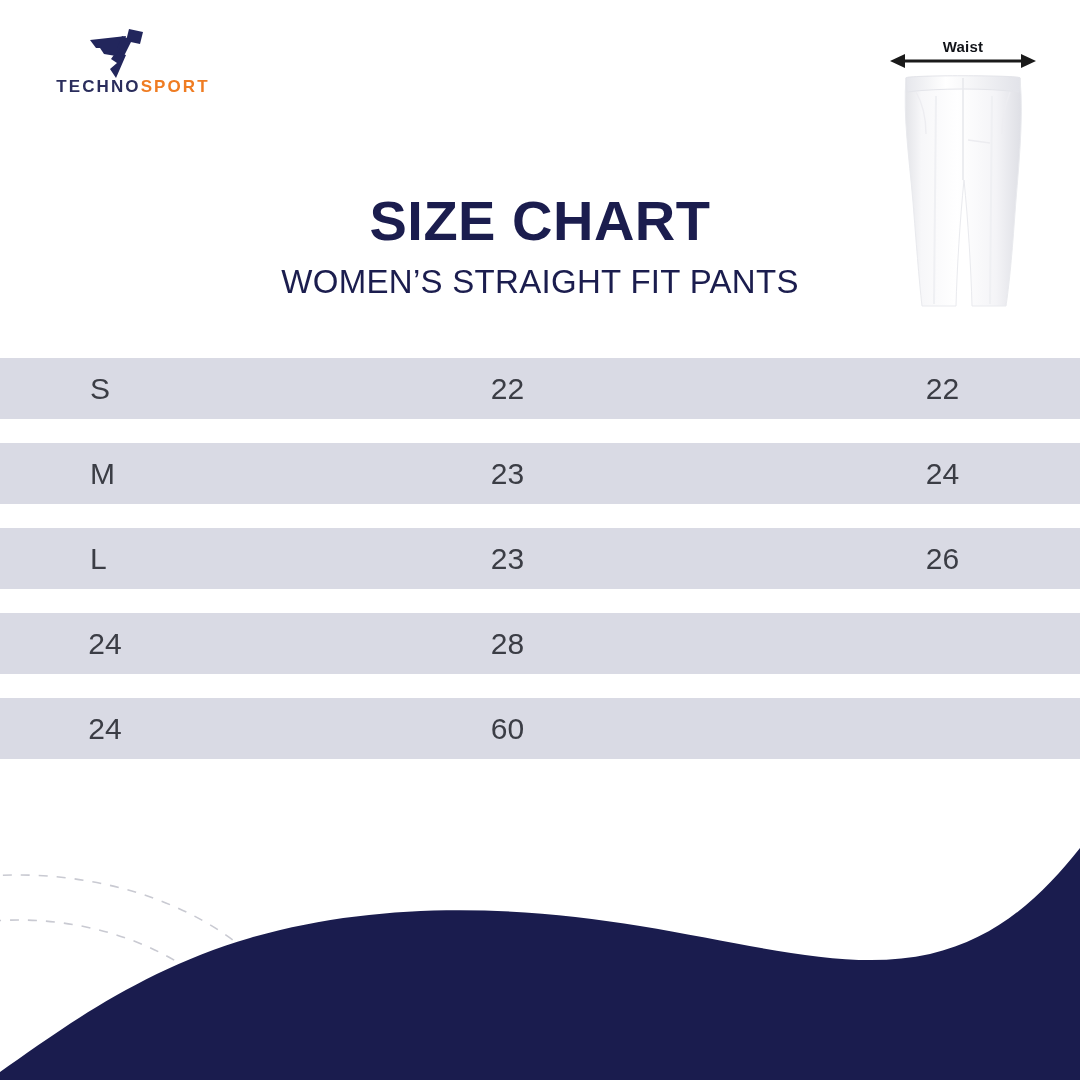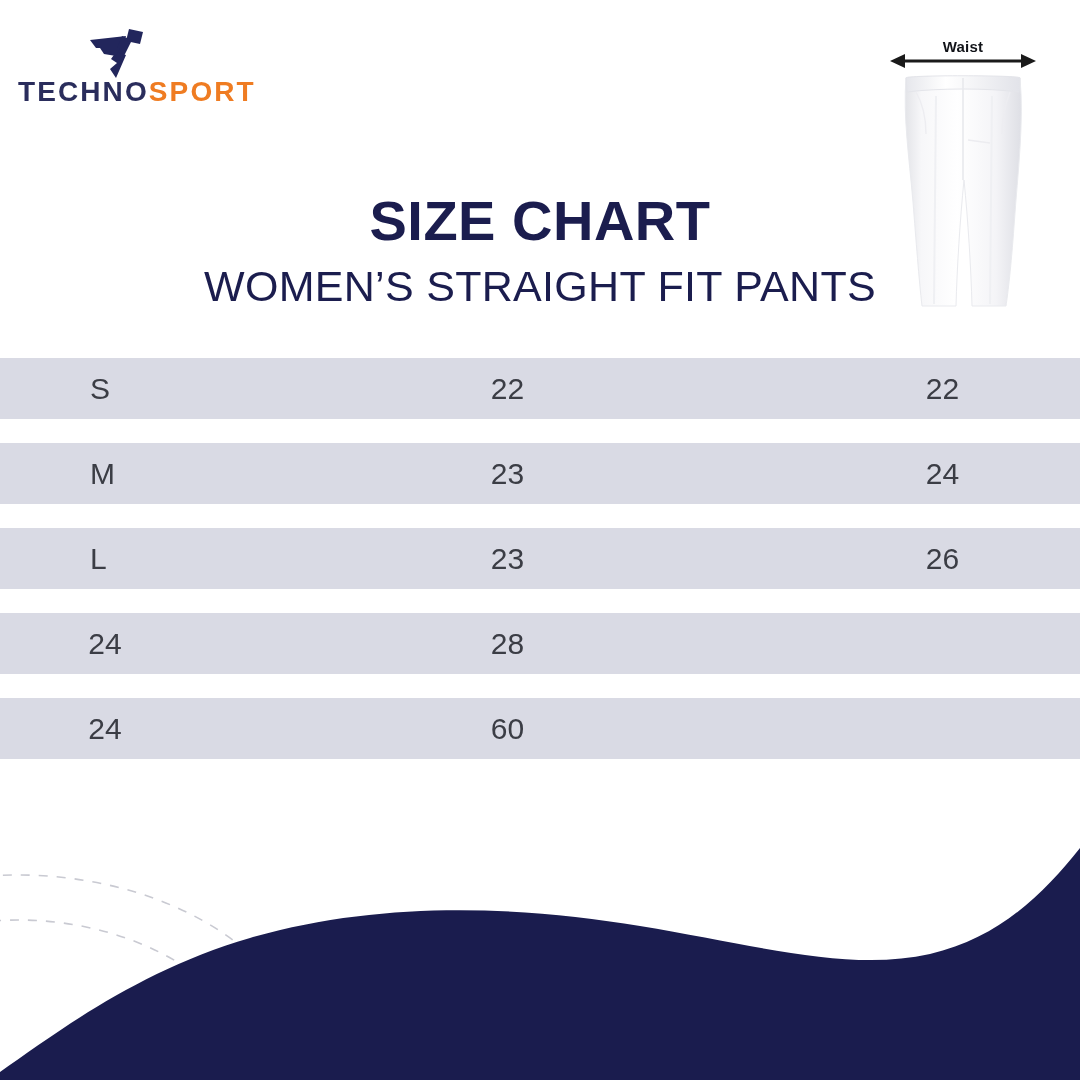--- a/index.html
+++ b/index.html
@@ -42,21 +42,21 @@
     top: 0px;
     width: 62px;
     height: 52px;
   }
   #brand-wordmark {
     position: absolute;
     left: 0px;
     top: 52px;
     width: 230px;
     text-align: center;
-    font-size: 28px;
+    font-size: 17px;
     font-weight: 700;
     letter-spacing: 2.1px;
     line-height: 1;
     white-space: nowrap;
   }
   #brand-wordmark .wm-techno { color: #2a2d5c; }
   #brand-wordmark .wm-sport  { color: #ef7c22; }
 
   
   #pants-illustration {
@@ -91,21 +91,21 @@
   #page-title {
     font-size: 56px;
     font-weight: 700;
     color: #1b1d4e;
     letter-spacing: 0.5px;
     line-height: 1;
     margin: 11px;
   }
   #page-subtitle {
     margin: 16px 0 0 0;
-    font-size: 43px;
+    font-size: 33px;
     font-weight: 500;
     color: #1b1d4e;
     letter-spacing: 0.3px;
     line-height: 1;
   }
 
   
   #size-table {
     position: absolute;
     left: 0;

